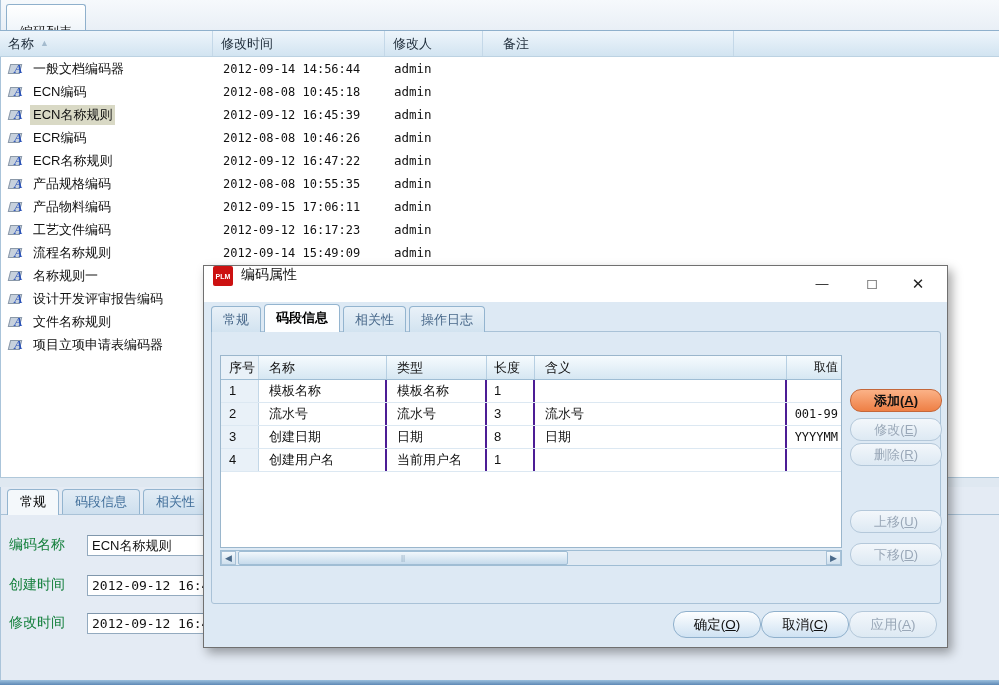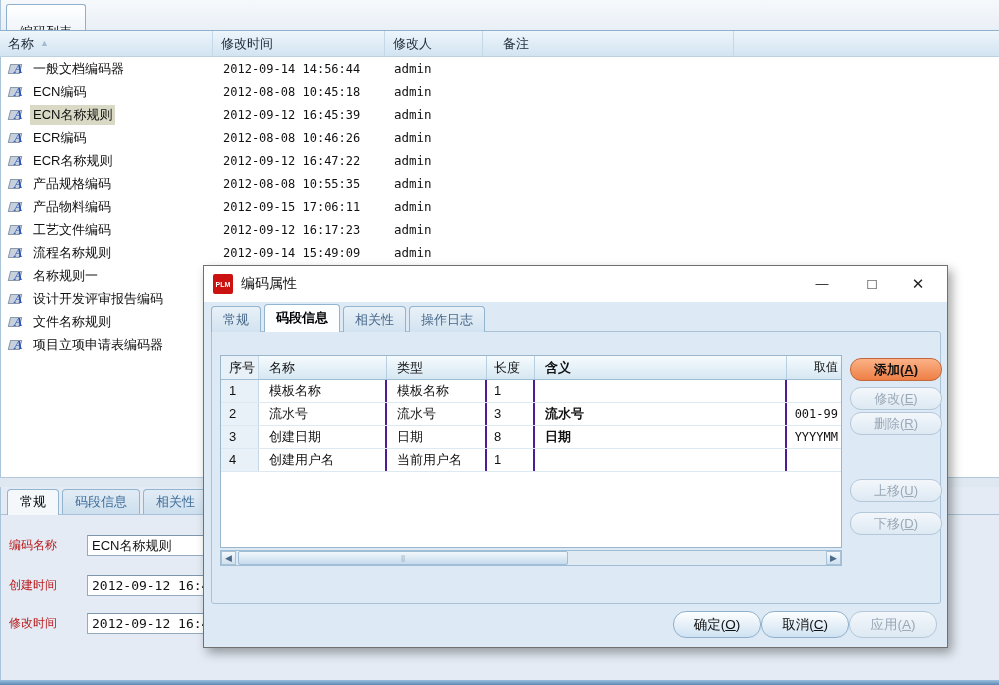--- a/index.html
+++ b/index.html
@@ -46,31 +46,31 @@
     background:#dfe8f1; border-top:1px solid #b0c8da; }
   #bottom-panel { position:absolute; left:0; top:487px; width:999px; height:198px;
     background:#e4ebf4; border-left:1px solid #aac4da; }
   #bottom-tabs { position:absolute; left:6px; top:2px; display:flex; gap:3px; }
   #bottom-tab-line { position:absolute; left:0; top:27px; width:999px; height:1px; background:#a9c2d7; }
   .panel-tab { height:25px; padding:0 12px; line-height:24px; border:1px solid #93b4cf;
     border-bottom:none; border-radius:4px 4px 0 0; color:#3f6d99;
     background:linear-gradient(#e2ecf5,#cddfee); }
   .panel-tab.active { background:#f4f8fb; color:#000; height:26px; position:relative; top:0; z-index:2; }
   .field-row { position:absolute; left:8px; height:22px; display:flex; align-items:center; }
-  .field-label { width:78px; color:#b91c1c; font-size:12px; }
+  .field-label { width:78px; color:#15803d; font-size:14px; }
   .field-input { width:215px; height:21px; background:#fff; border:1px solid #93aabf;
     border-top-color:#7f96ab; padding:0 4px; line-height:19px; overflow:hidden; white-space:nowrap; }
   #bottom-strip { position:absolute; left:0; bottom:0; width:999px; height:5px;
     background:linear-gradient(#9cc0de,#5d88b5); }
 
   
   #dialog { position:absolute; left:203px; top:265px; width:745px; height:383px;
     background:#dde9f4; border:1px solid #707070; box-shadow:4px 5px 10px rgba(0,0,0,.35); }
   .dlg-titlebar { position:absolute; left:0; top:0; right:0; height:36px; background:#fff;
-    display:flex; align-items:center; padding-left:9px; }
+    display:flex; padding-left:9px; }
   .plm-icon { width:20px; height:20px; background:#cc1111; color:#fff; border-radius:2px;
     font:bold 7px "Liberation Sans",sans-serif; display:flex; align-items:center; justify-content:center; }
   .dlg-title { margin-left:8px; font-size:14px; }
   .win-btn { position:absolute; top:0; width:34px; height:36px; text-align:center;
     line-height:36px; color:#222; font-size:13px; }
   .wb-min { right:108px; } .wb-max { right:58px; font-size:15px; } .wb-close { right:12px; font-size:15px; }
 
   .dlg-tabs { position:absolute; left:7px; top:38px; display:flex; gap:3px; z-index:3; }
   .dlg-tab { height:26px; padding:0 11px; line-height:25px; border:1px solid #93b4cf;
     border-bottom:none; border-radius:4px 4px 0 0; color:#48688a;
@@ -84,41 +84,41 @@
     background:#fff; border:1px solid #9ab6cc; overflow:hidden; }
   .seg-hrow { display:flex; height:24px;
     background:linear-gradient(#f6fbfe,#d6e7f2); border-bottom:1px solid #9fbdd4; }
   .seg-hcell { padding-left:6px; line-height:23px; border-right:1px solid #b6cfe2; overflow:hidden; }
   .seg-row { display:flex; height:23px; border-bottom:1px solid #dce8f2; background:#fff; }
   .seg-cell { line-height:22px; overflow:hidden; white-space:nowrap; border-right:2px solid #4c1d95; }
   .sc0 { width:38px; background:#e9f1f8; border-right:1px solid #c3d7e7; padding-left:8px; }
   .sc1 { width:128px; padding-left:10px; }
   .sc2 { width:100px; padding-left:10px; }
   .sc3 { width:48px; padding-left:7px; }
-  .sc4 { width:252px; padding-left:10px;font-weight:bold; }
+  .sc4 { width:252px; padding-left:10px; }
   .sc5 { width:52px; text-align:right; padding-right:1px; border-right:none;
     font-family:"DejaVu Sans Mono",monospace; font-size:12px; }
 
   .hscroll { position:absolute; left:8px; top:218px; width:622px; height:16px;
     background:#e0eaf3; border:1px solid #9fbdd4; }
   .hs-arrow { position:absolute; top:0; width:15px; height:14px; text-align:center; line-height:13px;
     font-size:9px; color:#4a6a8a; background:linear-gradient(#f4f9fc,#cfe0ee); border:1px solid #a9c2d7; }
   .hs-left { left:0; } .hs-right { right:0; }
   .hs-thumb { position:absolute; left:17px; top:0; width:330px; height:14px; border-radius:2px;
     background:linear-gradient(#f2f8fc,#c6dbec); border:1px solid #9fbdd4;
     text-align:center; line-height:12px; font-size:8px; color:#8fa8bd; }
 
   .example-row { position:absolute; left:9px; top:247px; display:flex; align-items:center; gap:8px; }
   .example-label { color:#7b8fa6; font-size:14px; }
   .example-value { color:#e02222; font-weight:bold; font-size:14px; }
 
   .side-btns { position:absolute; left:638px; top:0; width:92px; }
   .side-btn { position:absolute; left:0; width:92px; height:23px; border-radius:11px;
     text-align:center; line-height:21px; background:linear-gradient(#fdfeff,#cfe2f2);
-    border:1px solid #8fb0cc; color:#111; }
+    border:1px solid #8fb0cc; color:#111;margin-top:31px; }
   .side-btn.disabled { color:#9aa8b8; border-color:#b4c8da; background:linear-gradient(#f3f7fb,#dde9f3); }
   .side-btn.accent { background:linear-gradient(#fbb287,#ee7f45); border-color:#c4673a; font-weight:bold; }
 
   .dlg-buttons { position:absolute; right:10px; bottom:9px; display:flex; gap:0; }
   .dlg-btn { width:88px; height:27px; border-radius:13px; text-align:center; line-height:25px;
     background:linear-gradient(#fdfeff,#cfe2f2); border:1px solid #8fb0cc; font-size:13.5px; }
   .dlg-btn.disabled { color:#9aa8b8; border-color:#b4c8da; background:linear-gradient(#f3f7fb,#dde9f3); }
   .mnemonic { text-decoration:underline; }
 </style>
 </head>

